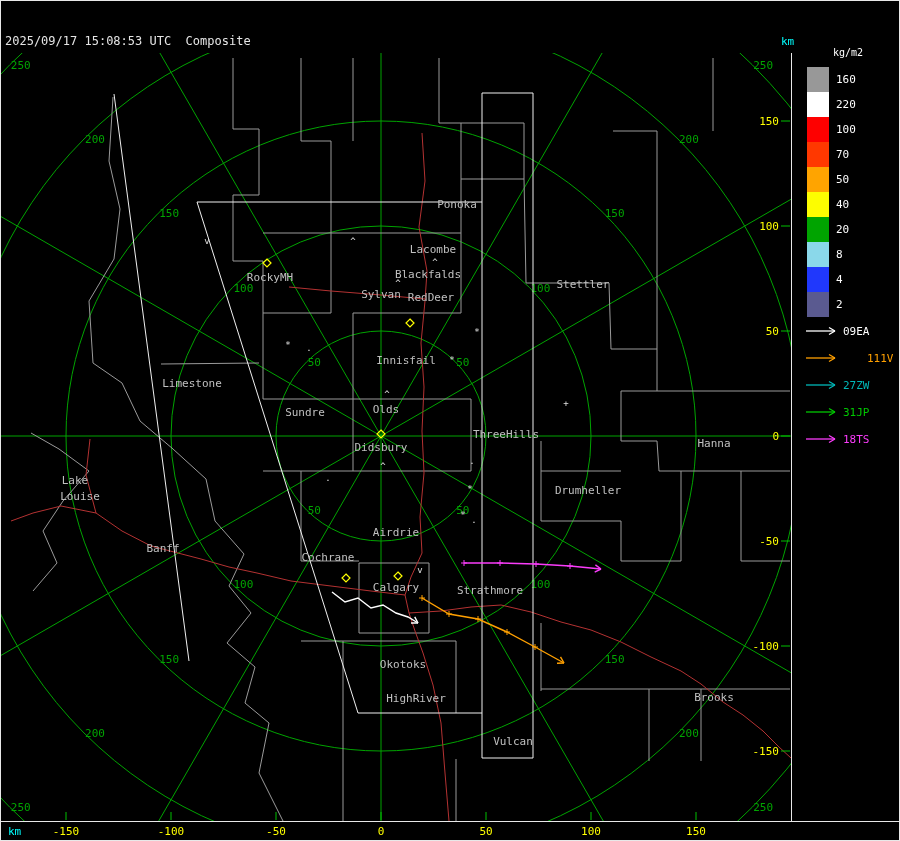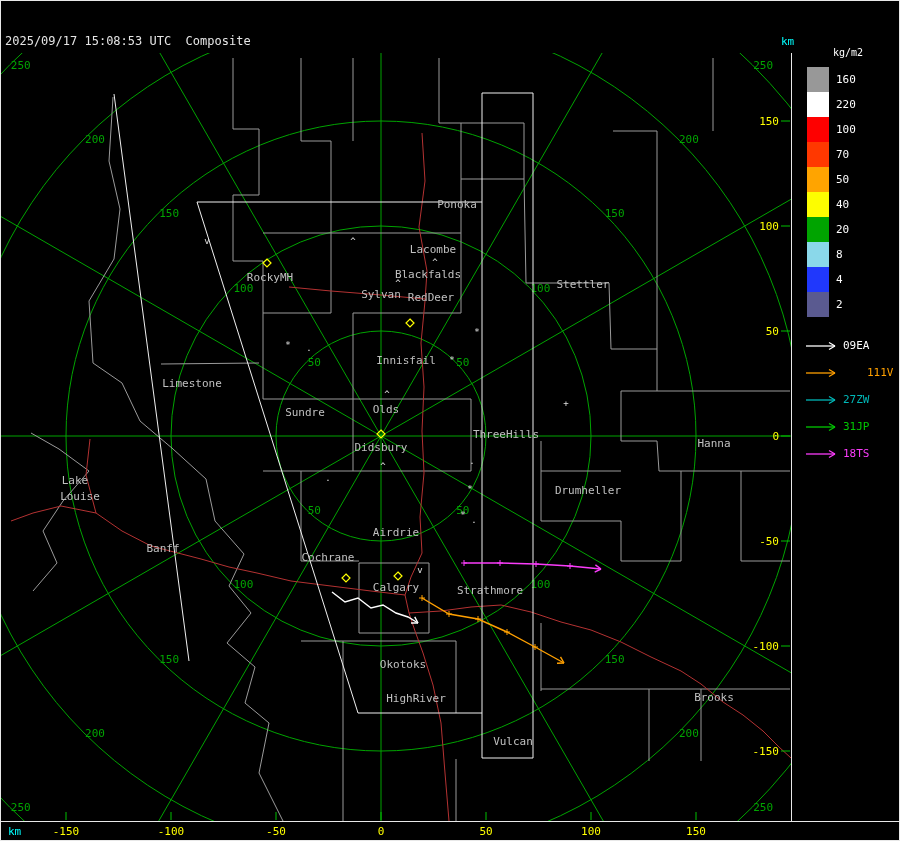--- a/index.html
+++ b/index.html
@@ -11,21 +11,21 @@
   .map-wrap{position:absolute;left:0;top:52px;width:790px;height:768px;border-right:1px solid #e8e8e8}
   .map-wrap svg{display:block;width:790px;height:768px;font-family:"DejaVu Sans Mono",monospace}
   .right-panel{position:absolute;left:790px;top:18px;width:108px;height:802px}
   .km-top{position:absolute;left:-10px;top:16px;color:#00ffff;font-size:11px}
   .cb-unit{position:absolute;left:42px;top:28px;color:#ffffff;font-size:10px}
   .colorbar{position:absolute;left:16px;top:48px}
   .cb-row{display:flex;align-items:center;height:25px}
   .cb-swatch{width:22px;height:25px}
   .cb-label{color:#ffffff;font-size:11px;margin-left:7px}
   .legend{position:absolute;left:14px;top:306px}
-  .lg-row{display:flex;align-items:flex-end;height:27px}
+  .lg-row{display:flex;align-items:flex-start;height:27px}
   .lg-label{font-size:11px;margin-left:4px}
   .bottom-strip{position:absolute;left:0;top:820px;width:898px;height:19px;border-top:1px solid #e8e8e8}
   .km-bottom{position:absolute;left:7px;top:3px;color:#00ffff;font-size:11px}
   .b-label{position:absolute;top:3px;color:#ffff00;font-size:11px;transform:translateX(-50%)}
 </style>
 </head>
 <body>
 
 <div class="app">
   <div class="timestamp">2025/09/17 15:08:53 UTC  Composite</div>

